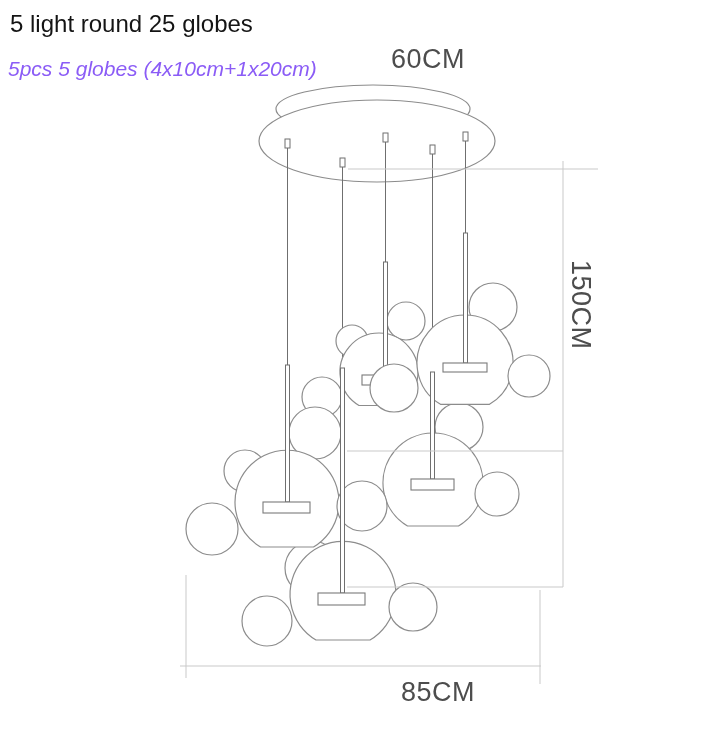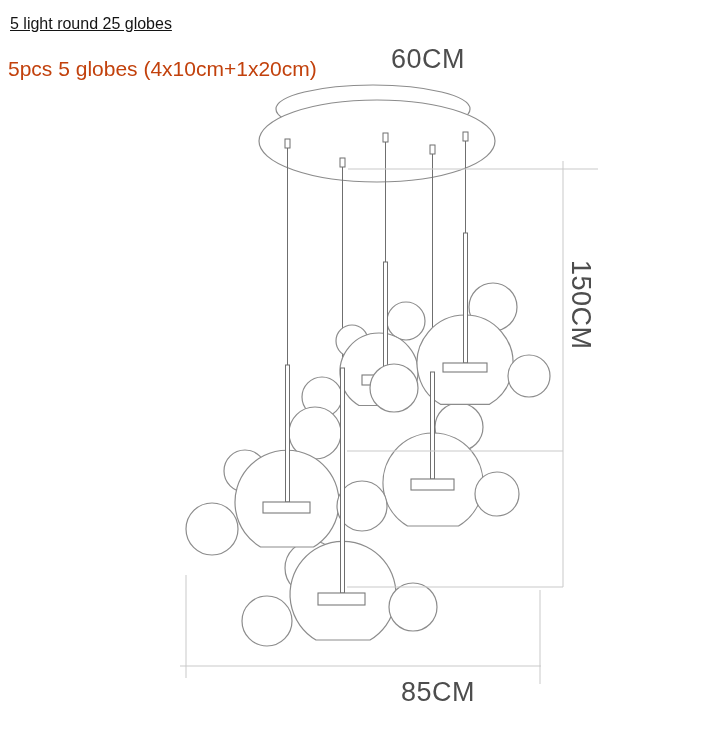--- a/index.html
+++ b/index.html
@@ -5,25 +5,25 @@
   html,body{margin:0;padding:0;background:#ffffff;}
   .stage{
     position:relative;
     width:716px;height:736px;
     background:#ffffff;
     font-family:"Liberation Sans", sans-serif;
     overflow:hidden;
   }
   .title{
     position:absolute;left:10px;top:10px;
-    font-size:16px;line-height:28px;color:#141414;text-decoration:underline;
+    font-size:24px;line-height:28px;color:#141414;
   }
   .subtitle{
     position:absolute;left:8px;top:56px;
-    font-size:21px;line-height:25px;color:#c2410c;
+    font-size:21px;line-height:25px;color:#8b5cf6;font-style:italic;
   }
   svg{position:absolute;left:0;top:0;}
   .dim-text{
     fill:#4d4d4d;
     font-size:27px;
     font-family:"Liberation Sans", sans-serif;
     letter-spacing:0.5px;
   }
   .outline{fill:#ffffff;stroke:#8c8c8c;stroke-width:1.2;}
   .cord{stroke:#6f6f6f;stroke-width:1;}

